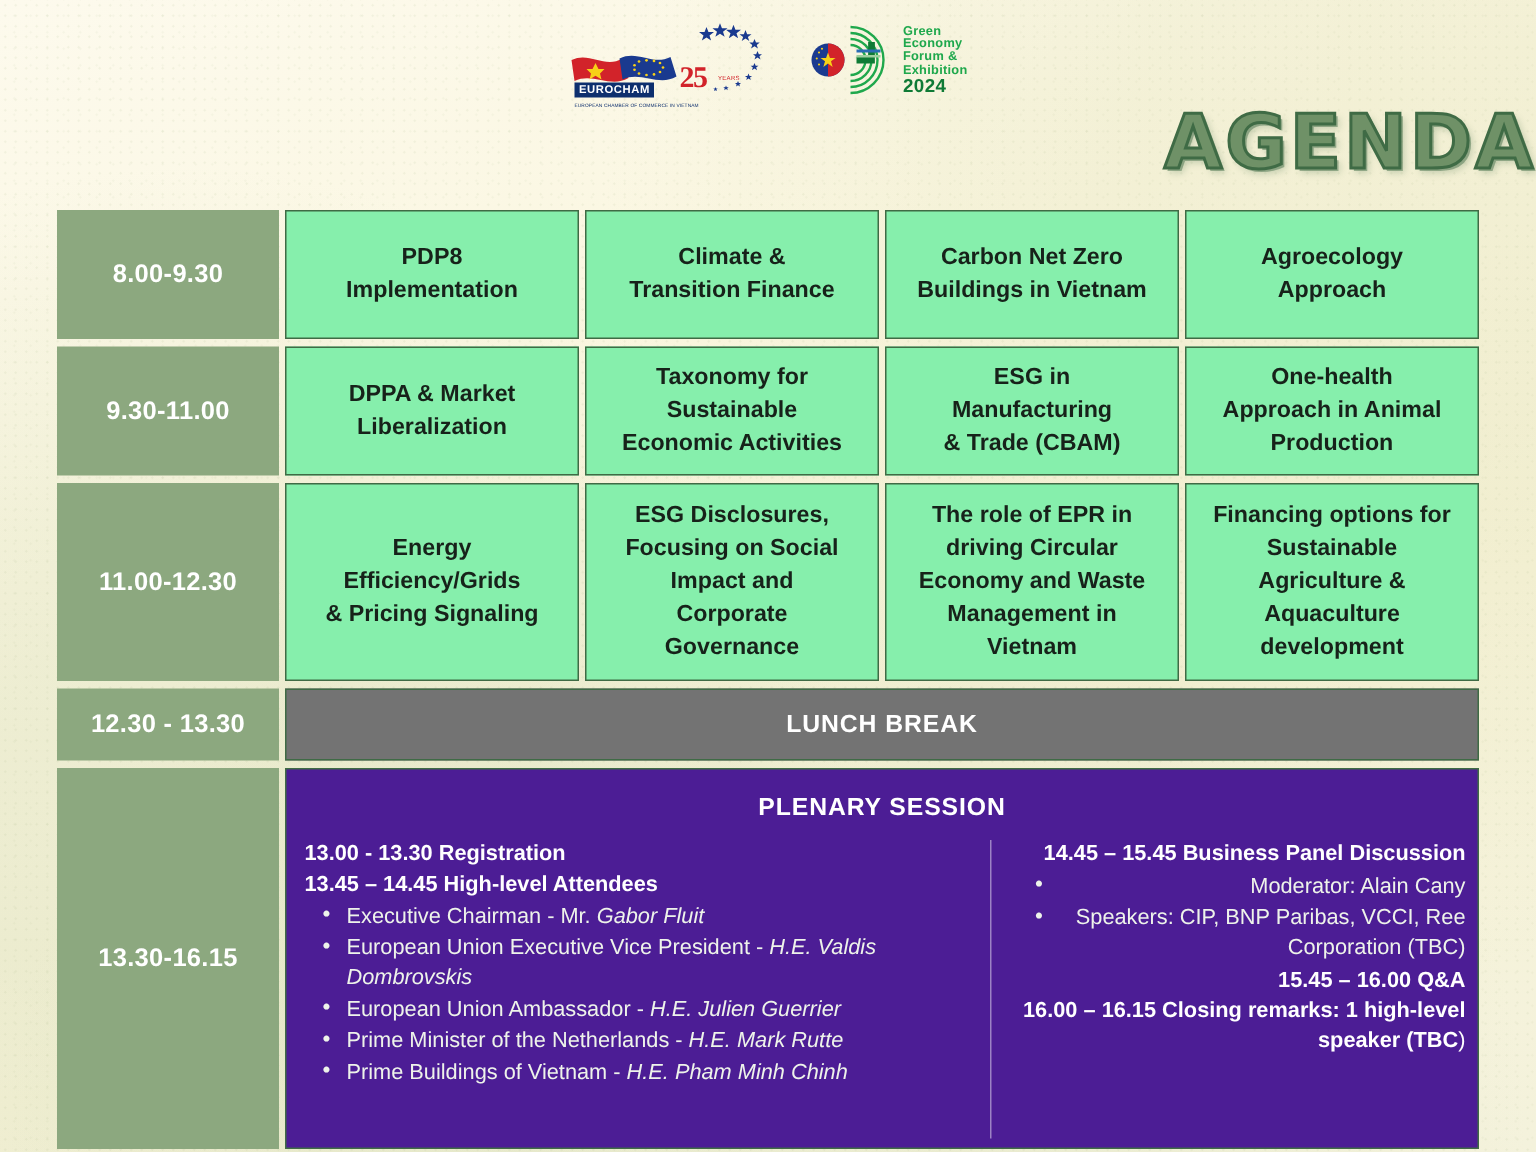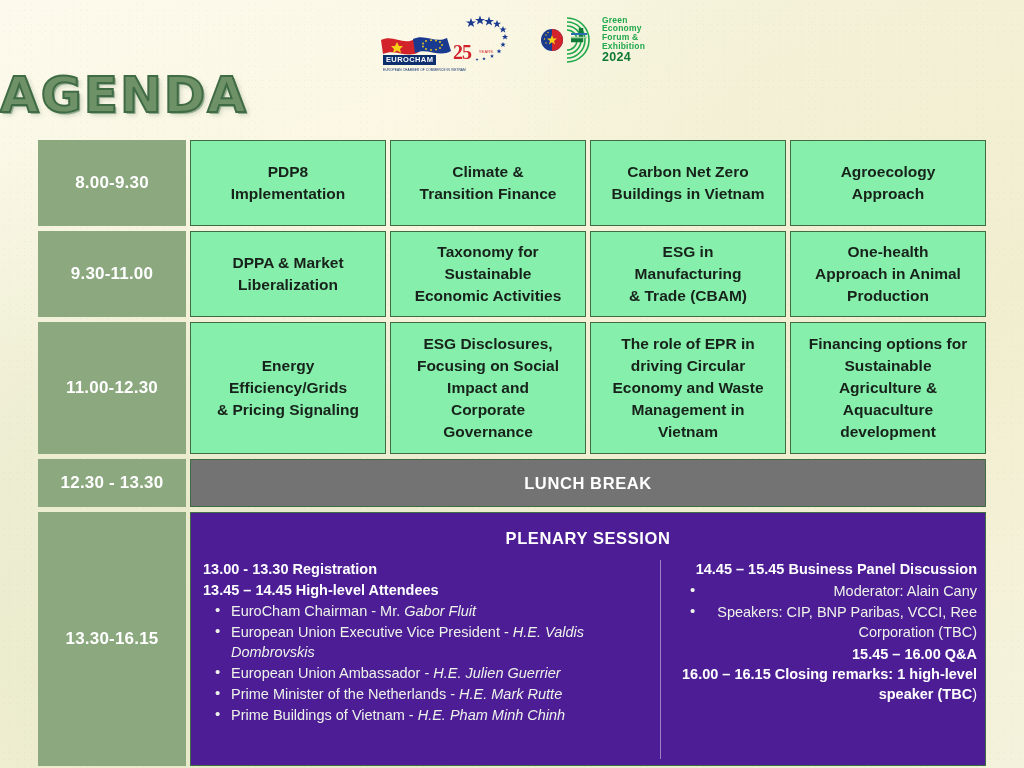--- a/index.html
+++ b/index.html
@@ -65,21 +65,21 @@
   .gefe-text .ln {
     display:block; color:#1fa84c; font-weight:bold;
     font-size:8.5px; letter-spacing:.2px;
   }
   .gefe-text .yr {
     display:block; color:#0f7a35; font-weight:bold;
     font-size:12.5px; letter-spacing:.3px; margin-top:1px;
   }
 
   .agenda-title {
-    text-align:left;
+    text-align:right;
     font-family:"DejaVu Sans", sans-serif;
     font-size:50px; font-weight:bold; letter-spacing:2px;
     color:#6f9167;
     -webkit-text-stroke: 2px #3f6b45;
     text-shadow: 2px 2px 0 rgba(63,107,69,0.45), 3px 3px 5px rgba(63,107,69,0.25);
     margin-top:4px;
     line-height:1;
   }
 
   
@@ -273,21 +273,21 @@
   <div class="row plenary-row">
     <div class="time-cell">13.30-16.15</div>
     <div class="plenary-cell">
       <div class="plenary-head">PLENARY SESSION</div>
       <div class="plenary-body">
 
         <div class="col-left">
           <div class="pl-head">13.00 - 13.30 Registration</div>
           <div class="pl-head">13.45 – 14.45 High-level Attendees</div>
           <ul class="pl-list">
-            <li><span>EuroCham Chairman - Mr. </span><i>Gabor Fluit</i></li>
+            <li><span>Executive Chairman - Mr. </span><i>Gabor Fluit</i></li>
             <li><span>European Union Executive Vice President - </span><i>H.E. Valdis Dombrovskis</i></li>
             <li><span>European Union Ambassador - </span><i>H.E. Julien Guerrier</i></li>
             <li><span>Prime Minister of the Netherlands - </span><i>H.E. Mark Rutte</i></li>
             <li><span>Prime Buildings of Vietnam - </span><i>H.E. Pham Minh Chinh</i></li>
           </ul>
         </div>
 
         <div class="col-right">
           <div class="pl-head">14.45 – 15.45 Business Panel Discussion</div>
           <ul class="pl-list">

